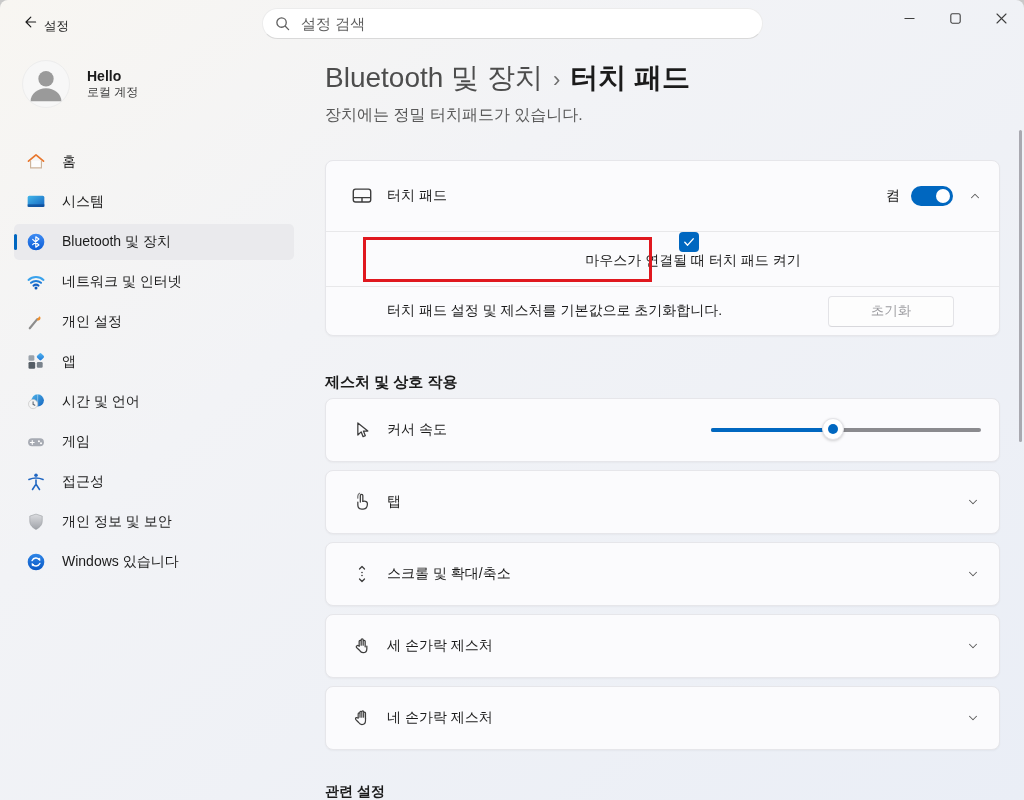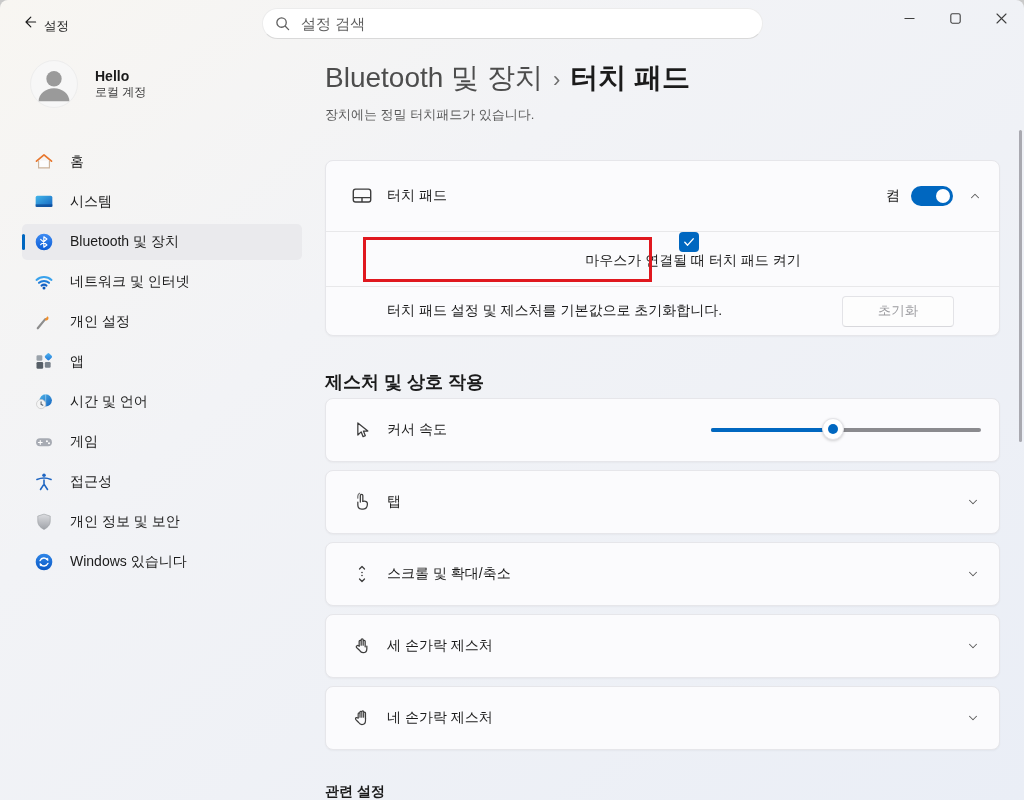--- a/index.html
+++ b/index.html
@@ -13,64 +13,64 @@
   .app-title{position:absolute;left:44px;top:18px;font-size:12.5px;color:#1b1b1b;}
   .searchbox{position:absolute;left:262px;top:8px;width:501px;height:31px;box-sizing:border-box;background:#ffffff;
     border:1px solid #ececec;border-bottom-color:#d9d9d9;border-radius:16px;display:flex;align-items:center;padding:0 12px;}
   .searchbox svg{flex:0 0 auto;margin-right:9px;}
   .searchbox input{flex:1;border:none;outline:none;background:transparent;font-size:15px;color:#1b1b1b;font-family:inherit;}
   .searchbox input::placeholder{color:#5f5f5f;opacity:1;}
   .winbtns{position:absolute;right:0;top:0;display:flex;}
   .winbtn{width:46px;height:36px;display:flex;align-items:center;justify-content:center;cursor:pointer;}
 
   
-  .sidebar{position:absolute;left:0;top:48px;width:300px;bottom:4px;margin-left:8px;}
+  .sidebar{position:absolute;left:0;top:48px;width:300px;bottom:4px;}
   .profile{position:absolute;left:22px;top:12px;display:flex;align-items:center;}
   .avatar{width:48px;height:48px;border-radius:50%;background:#f7f7f7;border:1px solid #ededed;box-sizing:border-box;display:flex;align-items:center;justify-content:center;}
   .profile-text{margin-left:17px;}
   .profile-name{font-size:14px;font-weight:700;line-height:17px;}
   .profile-type{font-size:12px;line-height:15px;color:#3a3a3a;}
   .nav{position:absolute;left:0;top:96px;right:0;display:flex;flex-direction:column;gap:4px;}
   .nav-item{position:relative;height:36px;margin:0 6px 0 14px;border-radius:5px;display:flex;align-items:center;padding-left:12px;cursor:pointer;}
   .nav-item.selected{background:#eaeaed;}
   .nav-item.selected::before{content:"";position:absolute;left:0;top:10px;bottom:10px;width:3px;border-radius:2px;background:#0067c0;}
   .nav-ic{width:20px;height:20px;display:flex;align-items:center;justify-content:center;}
   .nav-label{margin-left:16px;font-size:14px;white-space:nowrap;}
 
   
   .content{position:absolute;left:325px;top:48px;width:675px;}
   .page-title{margin:10px 0 0;font-size:28px;font-weight:400;line-height:40px;white-space:nowrap;}
   .crumb-parent{color:#4d4d4d;}
   .crumb-sep{color:#707070;font-size:22px;margin:0 10px;}
   .crumb-current{color:#1b1b1b;font-weight:600;}
-  .subtitle{margin-top:6px;font-size:13px;line-height:18px;color:#595959;}
+  .subtitle{margin-top:6px;font-size:16px;line-height:18px;color:#595959;}
 
   .card{background:#fbfbfd;border:1px solid #e6e6ea;border-radius:8px;box-shadow:0 1px 2px rgba(0,0,0,.04);box-sizing:border-box;}
   .group-card{margin-top:36px;}
   .row{display:flex;align-items:center;}
   .row-head{height:70px;padding:0 16px 0 25px;cursor:pointer;}
   .row-ic{width:22px;height:22px;display:flex;align-items:center;justify-content:center;margin-right:14px;flex:0 0 auto;}
   .row-label{font-size:14px;white-space:nowrap;}
   .divider{height:1px;background:#e8e8ea;}
   .toggle-label{margin-left:auto;font-size:14px;}
   .toggle{width:42px;height:20px;border-radius:10px;background:#0067c0;position:relative;margin:0 14px 0 11px;cursor:pointer;flex:0 0 auto;}
   .toggle .knob{position:absolute;right:3px;top:3px;width:14px;height:14px;border-radius:50%;background:#fff;}
   .chev{width:16px;height:16px;display:flex;align-items:center;justify-content:center;flex:0 0 auto;}
 
   .row-check{position:relative;height:54px;padding-left:61px;flex-direction:column;}
   .checkbox{width:20px;height:20px;border-radius:4px;background:#0067c0;display:flex;align-items:center;justify-content:center;margin-right:9px;cursor:pointer;flex:0 0 auto;}
   .check-label{font-size:14px;}
   .annotation-box{position:absolute;left:37px;top:5px;width:289px;height:45px;border:3px solid #e0181f;box-sizing:border-box;pointer-events:none;}
 
   .row-reset{height:48px;padding-left:61px;}
   .reset-text{font-size:14px;}
-  .reset-btn{margin-left:auto;margin-right:45px;width:112px;height:31px;box-sizing:border-box;display:flex;align-items:center;justify-content:center;
+  .reset-btn{margin-left:auto;margin-right:45px;width:126px;height:31px;box-sizing:border-box;display:flex;align-items:center;justify-content:center;
     background:#fdfdfd;border:1px solid #e3e3e7;border-bottom-color:#d8d8dc;border-radius:4px;font-size:13.5px;color:#9c9ca0;cursor:pointer;}
 
-  .section-title{margin-top:36px;font-size:18px;font-weight:700;height:20px;line-height:20px;}
+  .section-title{margin-top:36px;font-size:15px;font-weight:700;height:20px;line-height:20px;}
   .related-title{margin-top:31px;font-size:14px;font-weight:700;height:20px;line-height:20px;}
   .gesture-card{margin-top:8px;height:64px;padding:0 18px 0 25px;cursor:pointer;}
   .cursor-card{margin-top:6px;height:64px;padding:0 18px 0 25px;}
 
   .slider{position:relative;width:270px;height:22px;margin-left:auto;flex:0 0 auto;}
   .slider-track{position:absolute;left:0;right:0;top:9px;height:4px;border-radius:2px;background:#8a8a8e;}
   .slider-fill{position:absolute;left:0;top:9px;height:4px;border-radius:2px;background:#0067c0;width:45%;}
   .slider-thumb{position:absolute;top:-1px;width:22px;height:22px;box-sizing:border-box;border-radius:50%;background:#fff;border:1px solid #e4e4e8;
     box-shadow:0 1px 3px rgba(0,0,0,.18);left:calc(45% - 11px);cursor:pointer;}
   .slider-thumb::after{content:"";position:absolute;left:5px;top:5px;width:10px;height:10px;border-radius:50%;background:#0067c0;}

